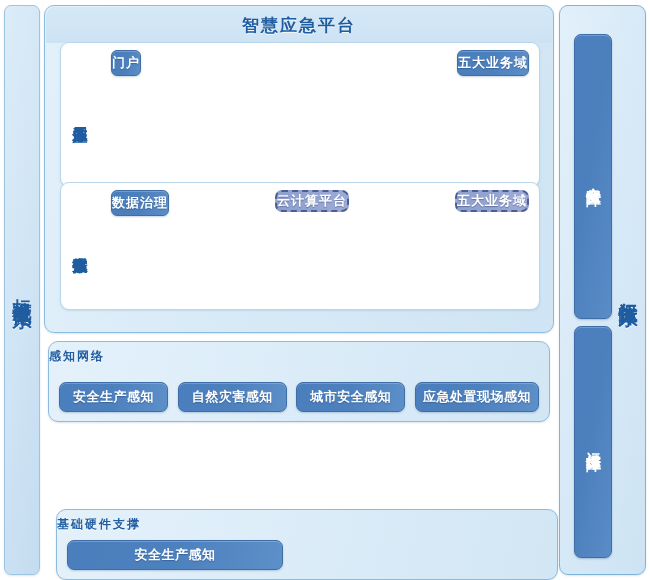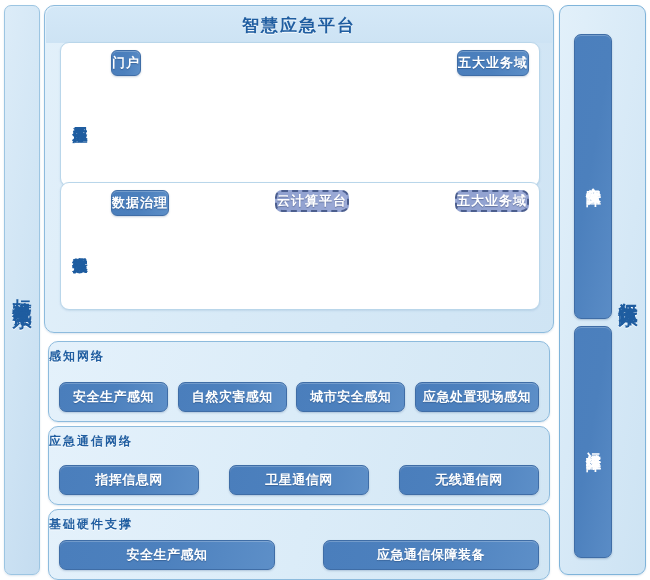--- a/index.html
+++ b/index.html
@@ -134,21 +134,21 @@
   .section{
     position:absolute;left:4px;width:502px;
     box-sizing:border-box;
     background:linear-gradient(105deg,#e4f1fb 0%,#dbecf8 50%,#d2e6f4 100%);
     border:1px solid #8dbbdd;
     border-radius:10px;
     box-shadow:0 1px 2px rgba(60,110,160,.18);
   }
   .sec-sense{top:336px;height:81px;}
   .sec-comm{top:421px;height:79px;}
-  .sec-hw{top:504px;height:71px;}
+  .sec-hw{top:504px;height:71px;margin-left:8px;}
 
   .sec-title{
     text-align:left;
     font-size:12px;font-weight:bold;color:#1f5da0;
     letter-spacing:2px;
     text-shadow:0 1px 0 rgba(255,255,255,.85);
     margin-top:6px;
   }
   .chips{
     position:absolute;left:10px;right:10px;bottom:9px;
@@ -204,34 +204,25 @@
     <div class="section sec-sense">
       <div class="sec-title">感知网络</div>
       <div class="chips">
         <div class="chip sense">安全生产感知</div>
         <div class="chip sense">自然灾害感知</div>
         <div class="chip sense">城市安全感知</div>
         <div class="chip sense">应急处置现场感知</div>
       </div>
     </div>
 
-    <div class="section sec-comm">
-      <div class="sec-title">应急通信网络</div>
-      <div class="chips">
-        <div class="chip comm">指挥信息网</div>
-        <div class="chip comm">卫星通信网</div>
-        <div class="chip comm">无线通信网</div>
-      </div>
-    </div>
 
     <div class="section sec-hw">
       <div class="sec-title">基础硬件支撑</div>
       <div class="chips">
         <div class="chip hw">安全生产感知</div>
-        <div class="chip hw">应急通信保障装备</div>
       </div>
     </div>
 
   </div>
 
   <div class="right-col">
     <div class="vbox vbox-top">
       <span class="vtext">安全保障</span>
     </div>
     <div class="vbox vbox-bot">

